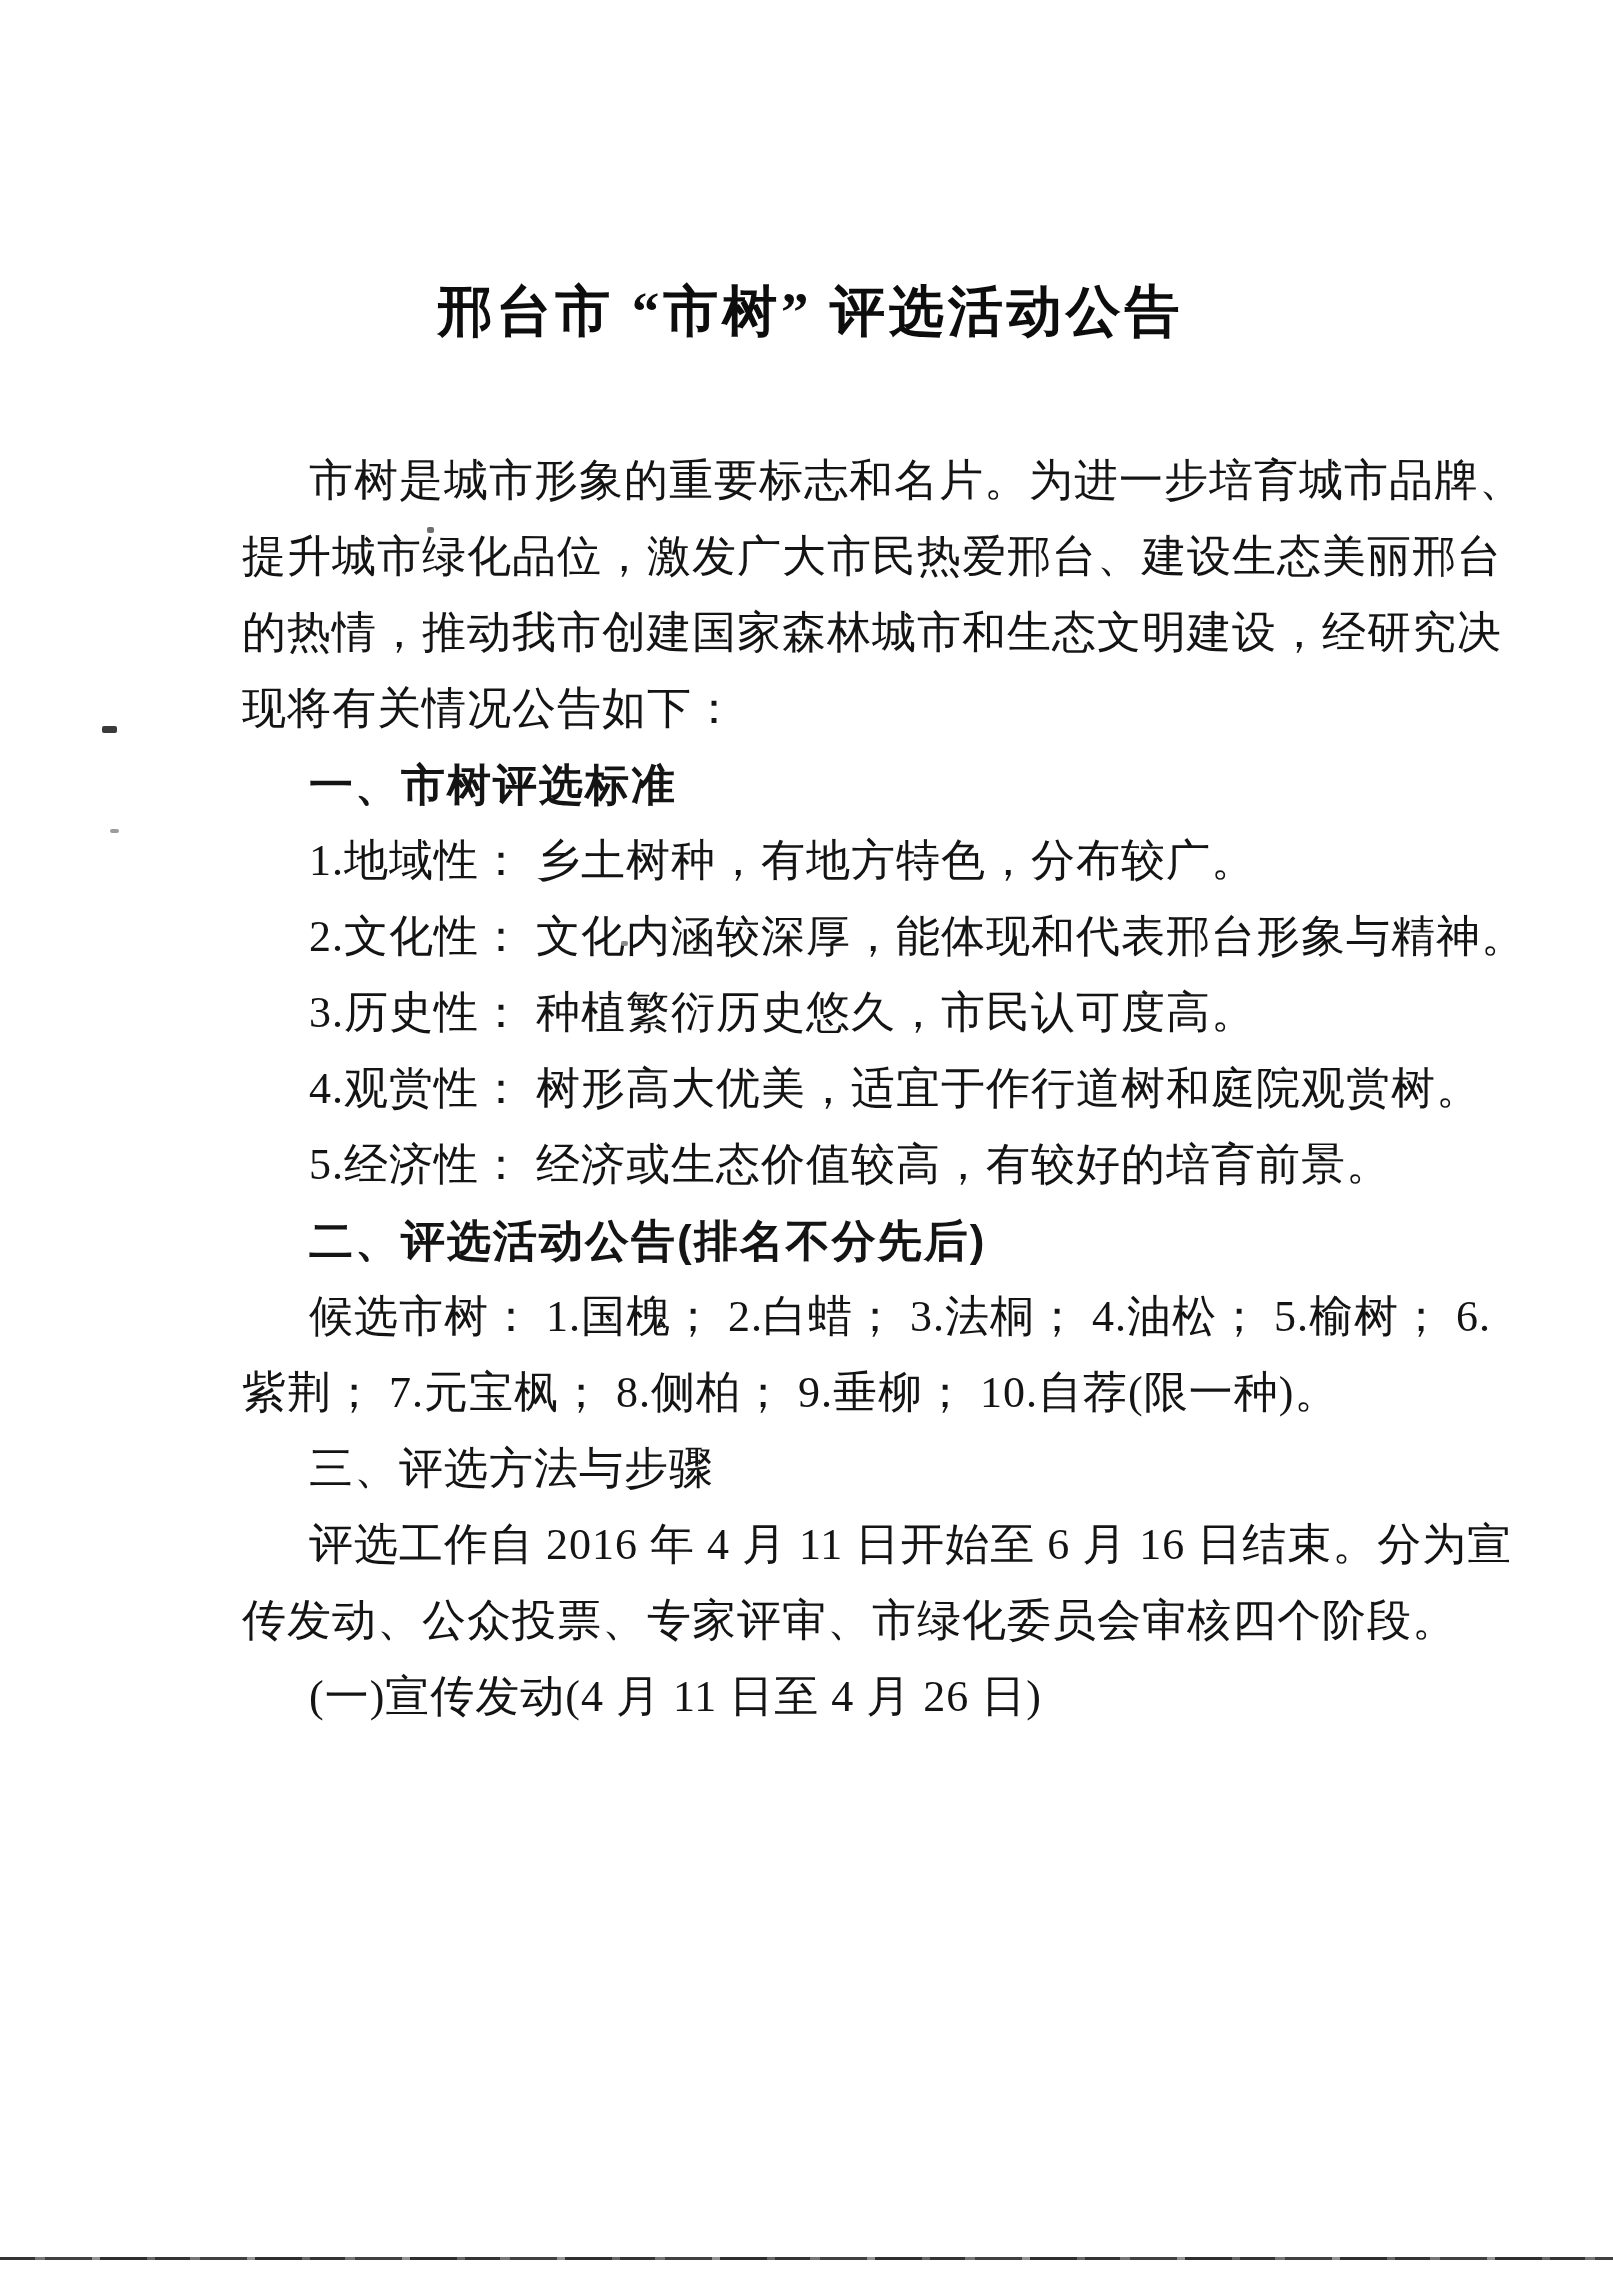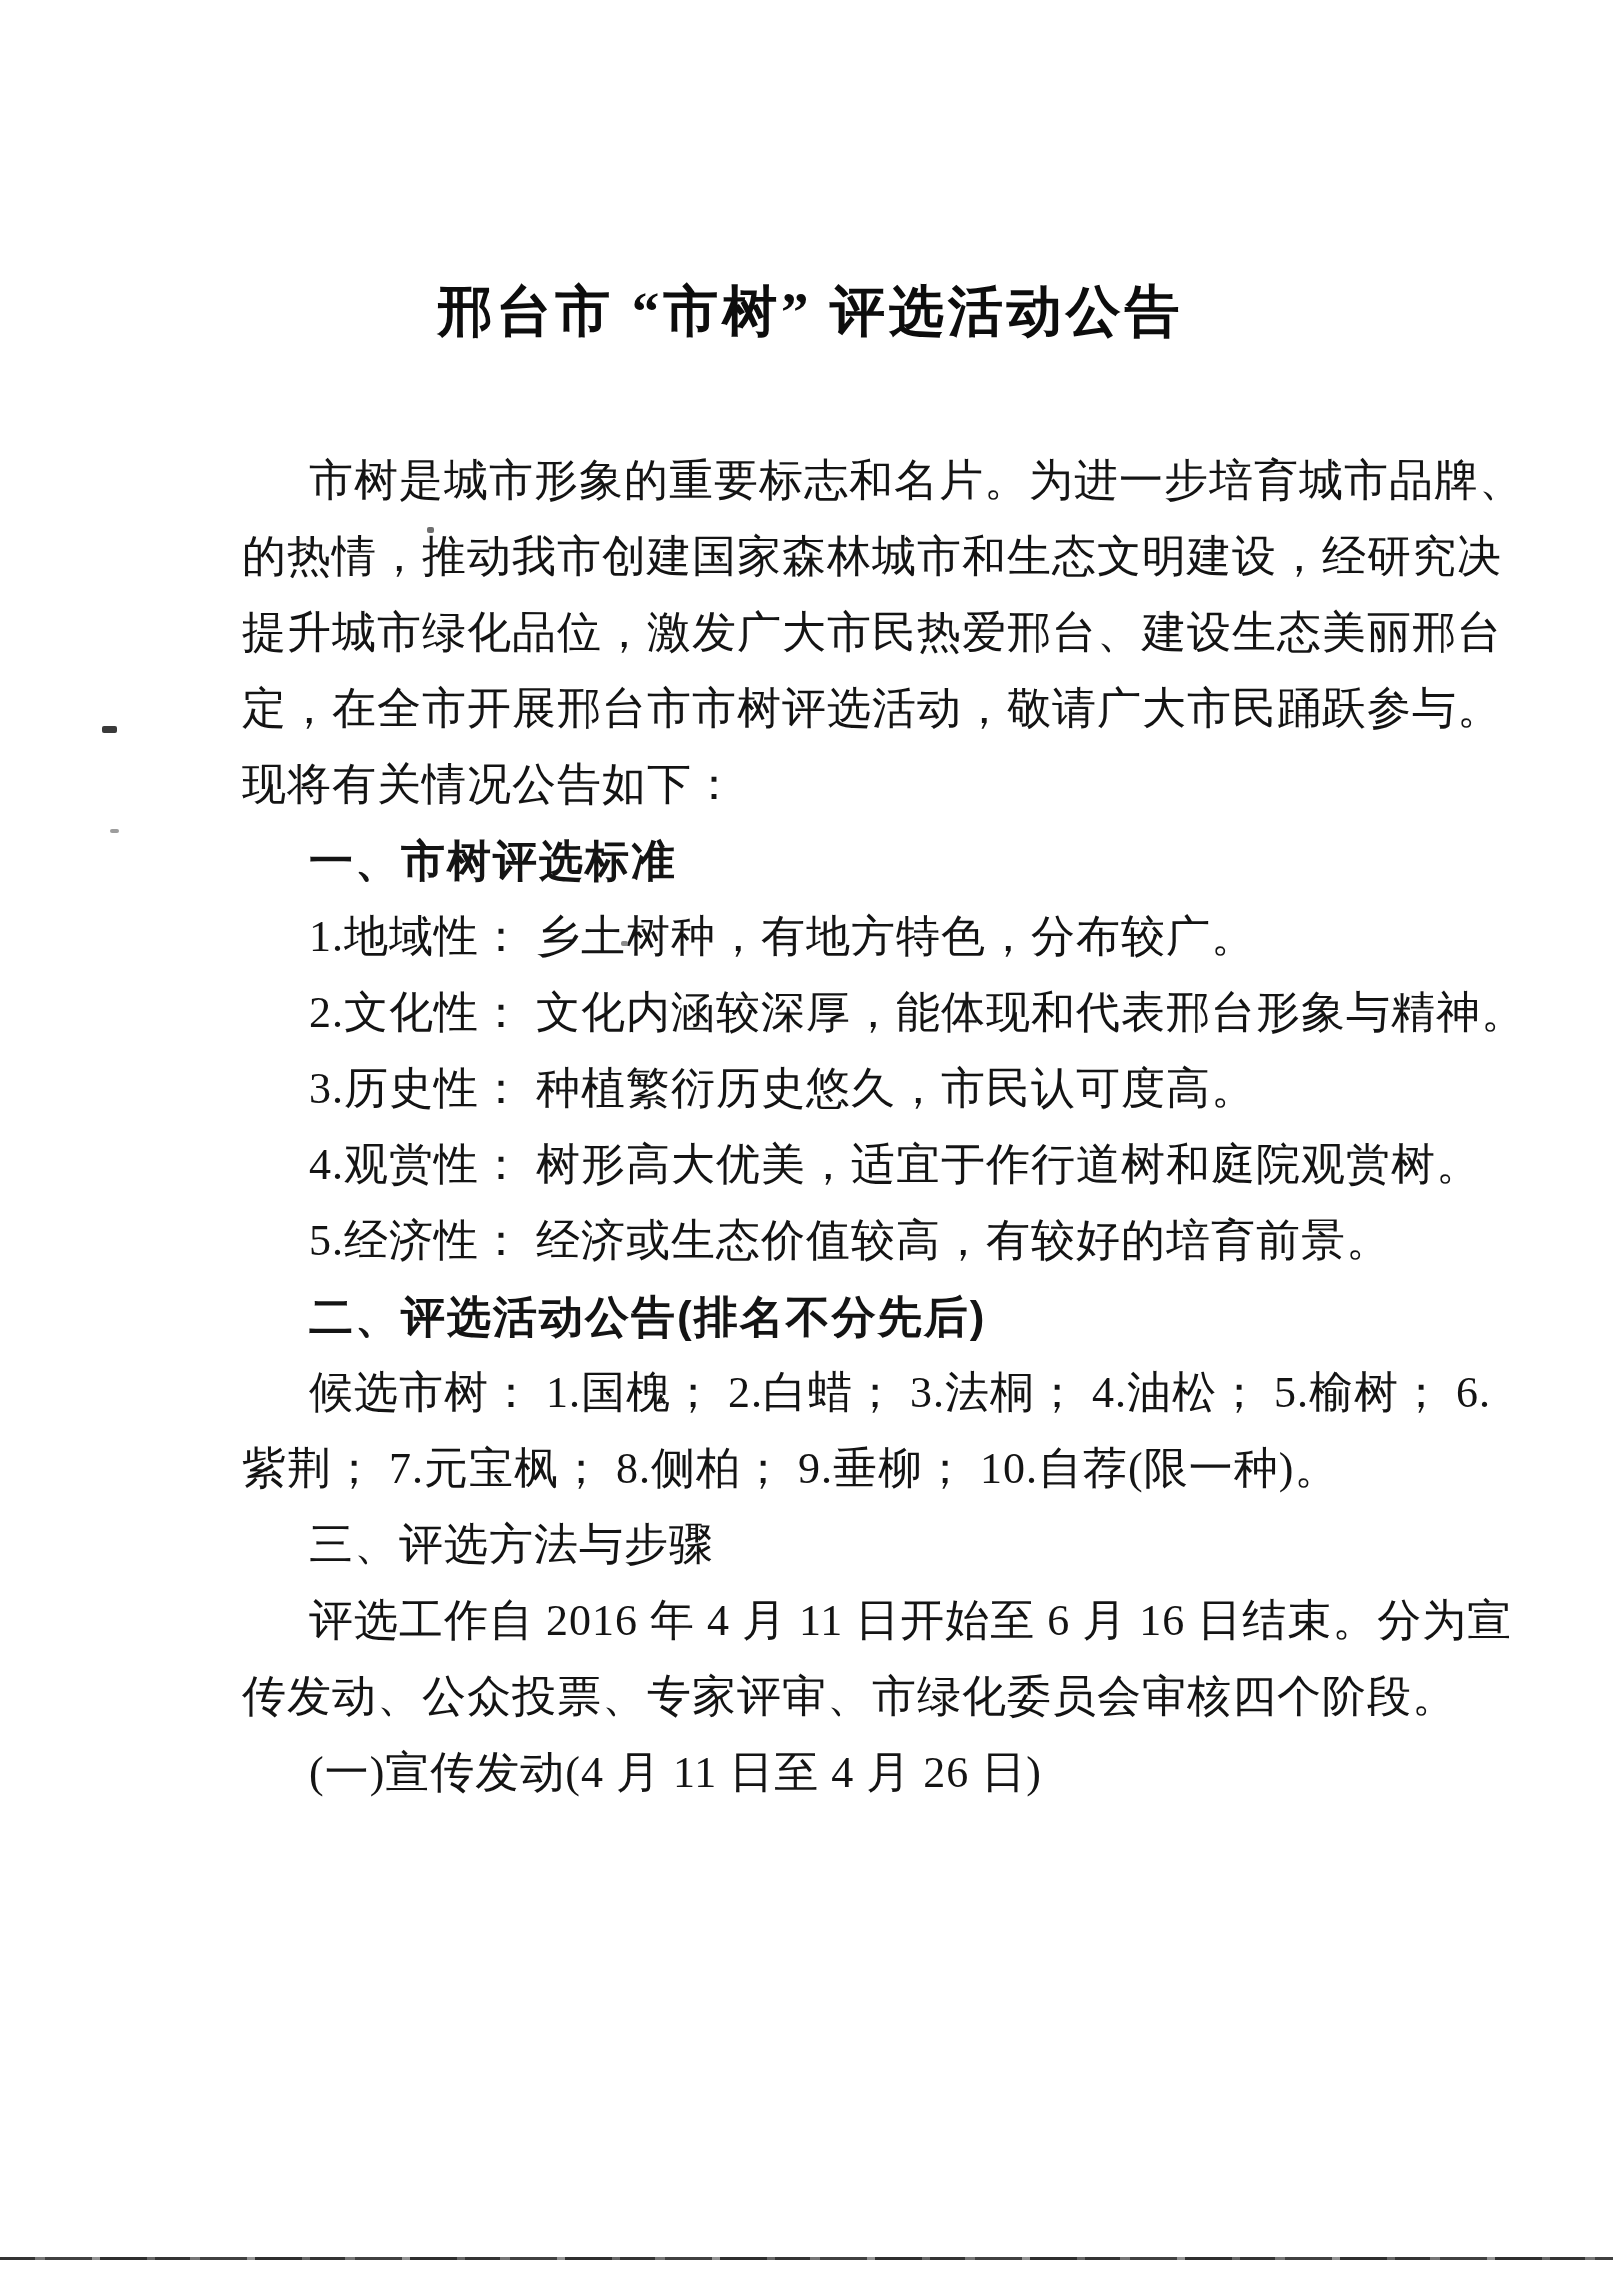--- a/index.html
+++ b/index.html
@@ -78,23 +78,22 @@
   .speck-4 { left: 621px; top: 941px; width: 6.9px;  height: 4.9px;  background: #8a8a8a; }
 </style>
 </head>
 <body>
 
 <div class="page">
   <h1 class="doc-title">邢台市 “市树” 评选活动公告</h1>
 
   <div class="body-lines" id="body-lines">
       <div class="line indent">市树是城市形象的重要标志和名片。为进一步培育城市品牌、</div>
+      <div class="line">提升城市绿化品位，激发广大市民热爱邢台、建设生态美丽邢台</div>
       <div class="line">的热情，推动我市创建国家森林城市和生态文明建设，经研究决</div>
-      <div class="line">提升城市绿化品位，激发广大市民热爱邢台、建设生态美丽邢台</div>
-      <div class="line">定，在全市开展邢台市市树评选活动，敬请广大市民踊跃参与。</div>
       <div class="line">现将有关情况公告如下：</div>
       <div class="line indent bold">一、市树评选标准</div>
       <div class="line indent">1.地域性： 乡土树种，有地方特色，分布较广。</div>
       <div class="line indent">2.文化性： 文化内涵较深厚，能体现和代表邢台形象与精神。</div>
       <div class="line indent">3.历史性： 种植繁衍历史悠久，市民认可度高。</div>
       <div class="line indent">4.观赏性： 树形高大优美，适宜于作行道树和庭院观赏树。</div>
       <div class="line indent">5.经济性： 经济或生态价值较高，有较好的培育前景。</div>
       <div class="line indent bold">二、评选活动公告(排名不分先后)</div>
       <div class="line indent">候选市树： 1.国槐； 2.白蜡； 3.法桐； 4.油松； 5.榆树； 6.</div>
       <div class="line">紫荆； 7.元宝枫； 8.侧柏； 9.垂柳； 10.自荐(限一种)。</div>

